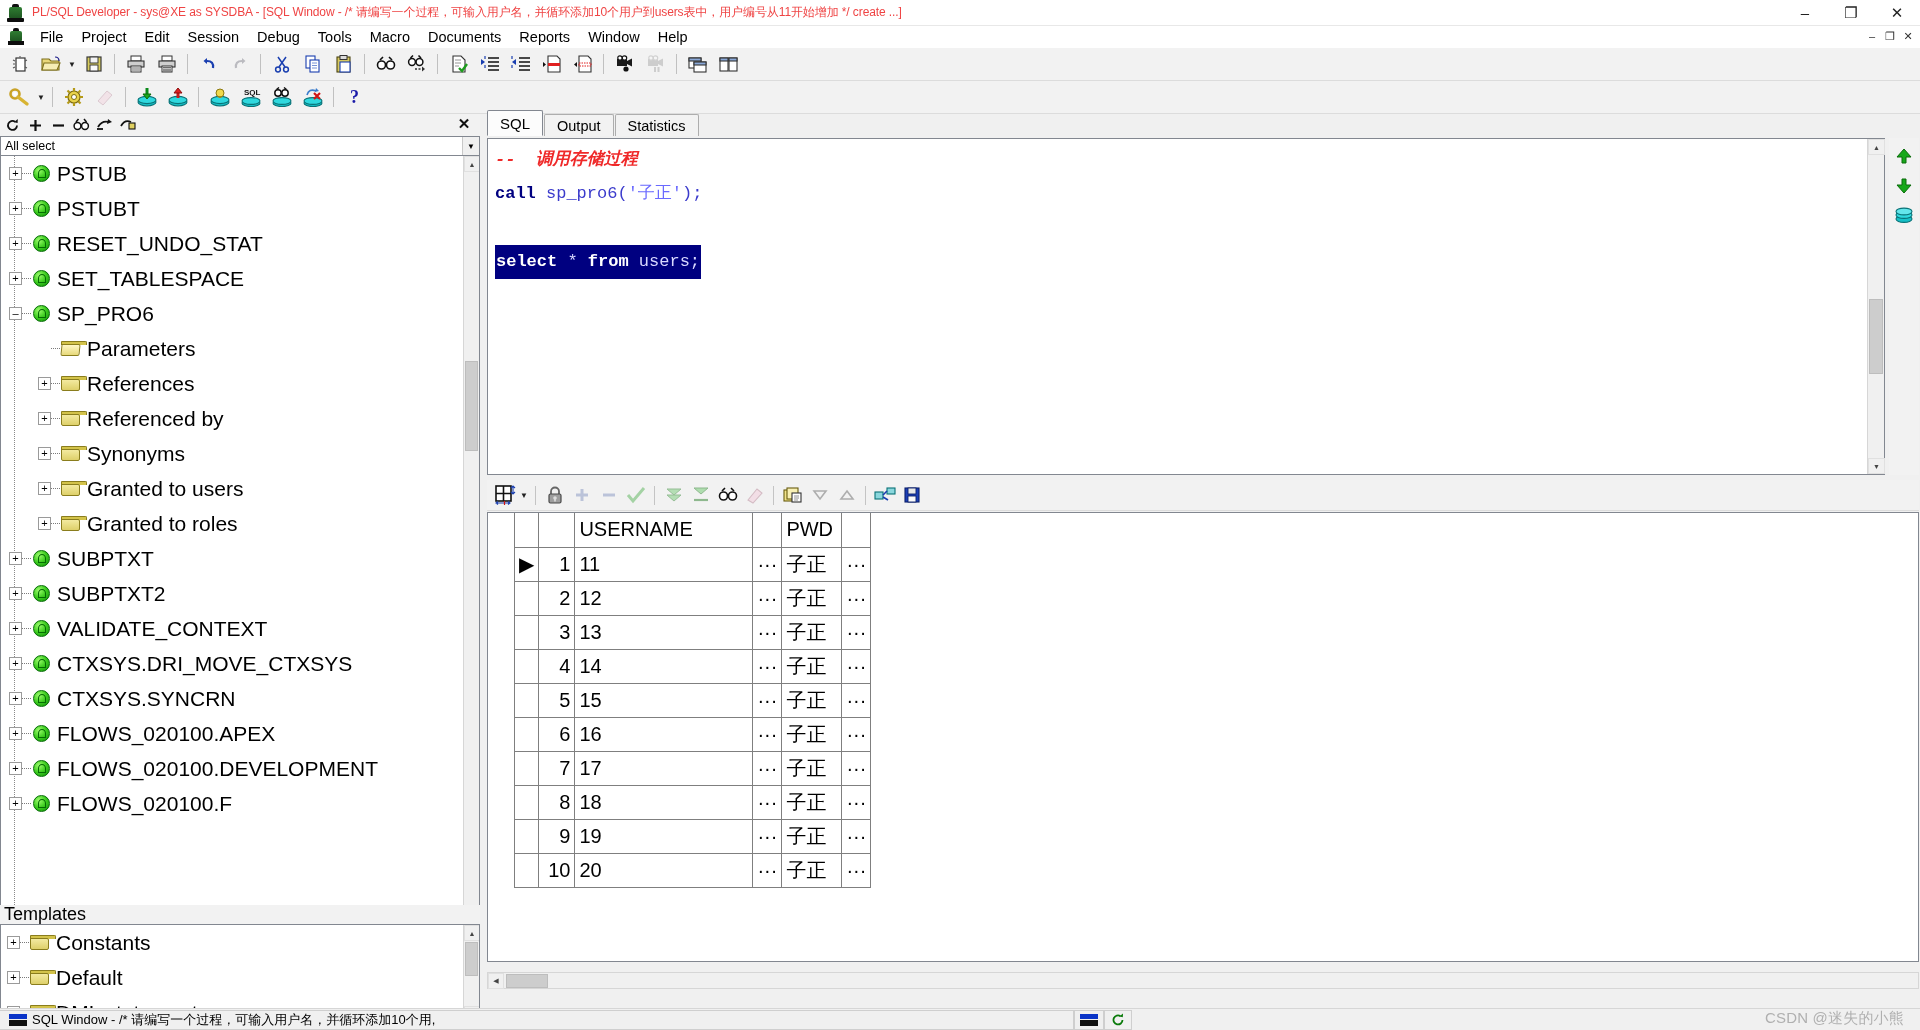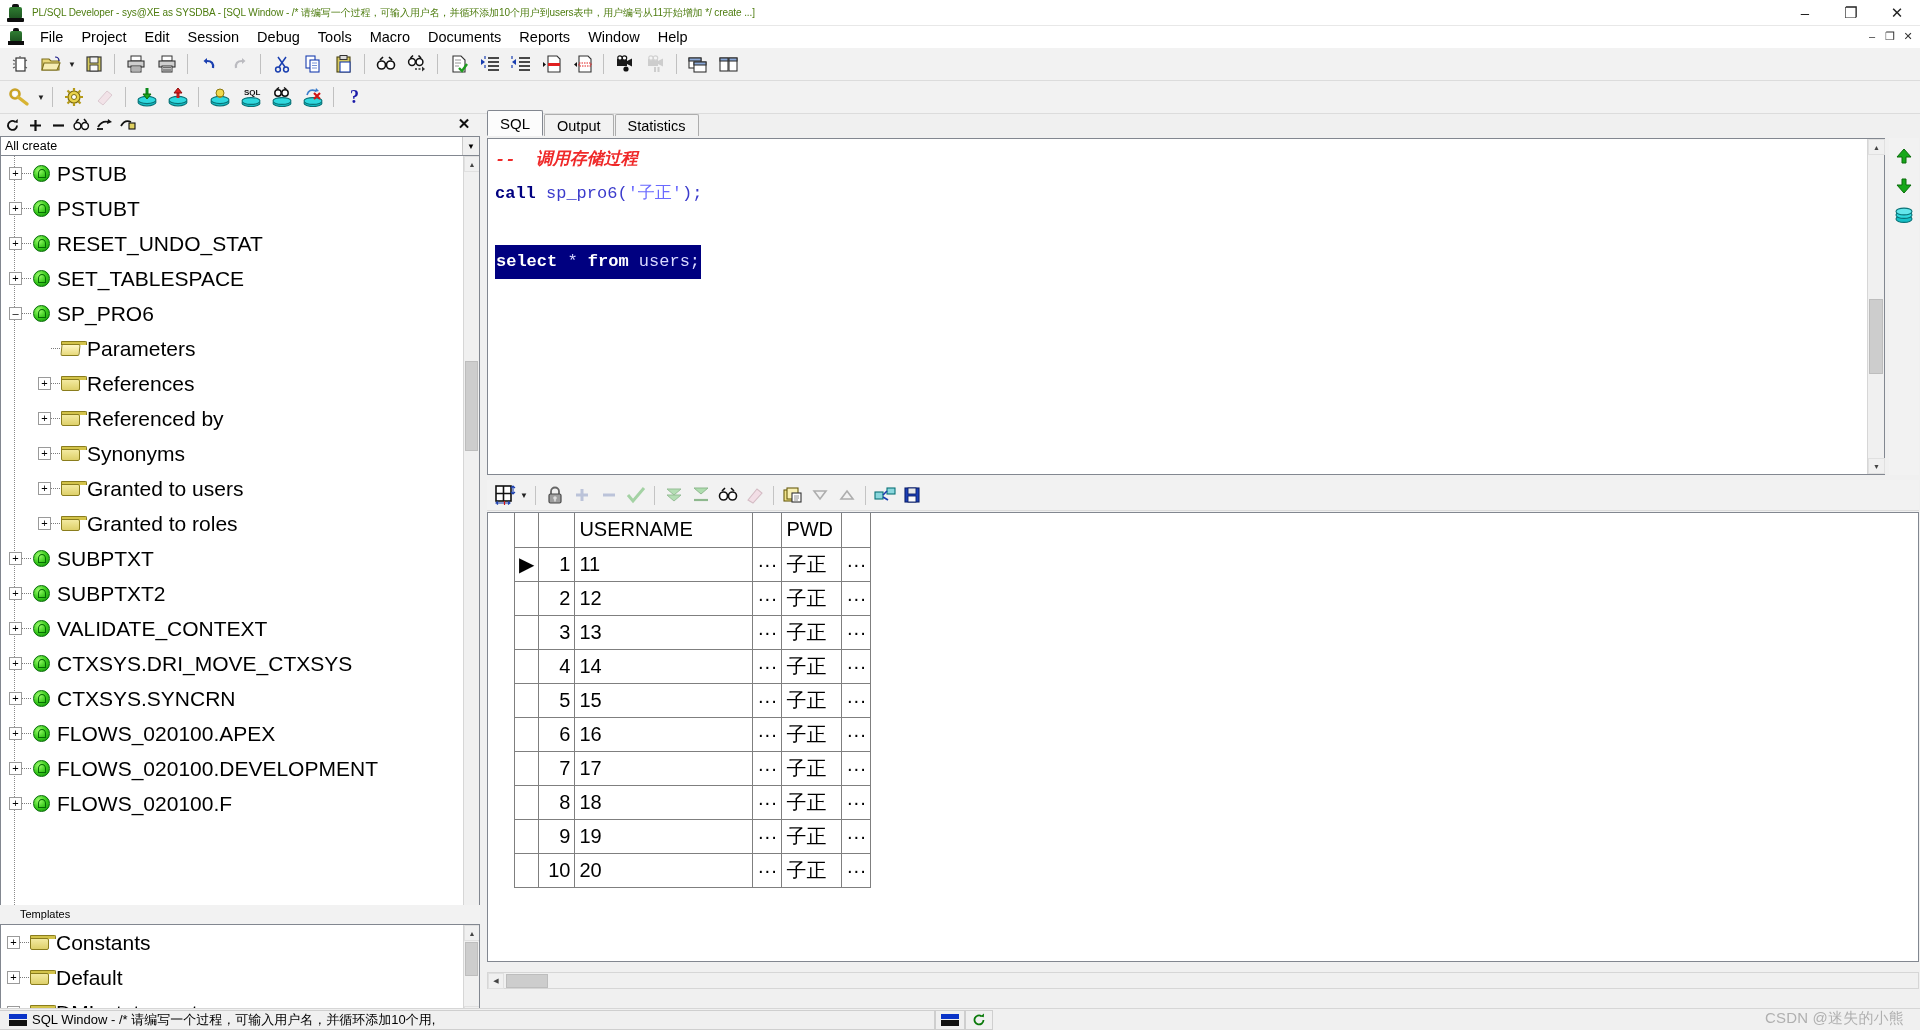--- a/index.html
+++ b/index.html
@@ -35,21 +35,21 @@
   }
   .title-icon .ic-top {
     position:absolute; left:5px; top:0px; width:7px; height:5px;
     background:#111; border-radius:2px 2px 0 0;
   }
   .title-icon .ic-base {
     position:absolute; left:0px; top:14px; width:17px; height:4px;
     background:#0d0d0d; border-radius:1px;
   }
   .title-text {
-    font-size: 10px; color: #4d7c0f; white-space: nowrap;
+    font-size: 12px; color: #ef4444; white-space: nowrap;
     overflow: hidden; flex: 1;
     letter-spacing: -0.1px;
   }
   .win-btns { display:flex; align-items:center; height:26px; flex:none; }
   .win-btn {
     width: 46px; height: 26px; display:flex; align-items:center; justify-content:center;
     font-size: 15px; color: #222;
   }
 
   
@@ -212,21 +212,21 @@
   }
   .hsb-thumb { position:absolute; height:14px; background:#cdcdcd; border:1px solid #bdbdbd; top:1px; }
 
   
   .templates {
     position:absolute; left:0; top:905px; width:480px; height:118px;
     background:#f2f2f2;
   }
   .templates-hdr {
     position:absolute; left:0; top:0; width:480px; height:19px;
-    font-size:11px; color:#000; padding-left:20px; line-height:19px;
+    font-size:18px; color:#000; padding-left:4px; line-height:19px;
     background:#f2f2f2;
   }
   .templates-body {
     position:absolute; left:0; top:19px; width:480px; height:99px;
     background:#fff; border:1px solid #828790; overflow:hidden;
   }
 
   
   .editor-zone {
     position:absolute; left:483px; top:114px; width:1437px; height:903px;
@@ -659,21 +659,21 @@
       <div class="bt-btn">
         <svg class="icon-svg" width="17" height="15" viewBox="0 0 17 15">
           <path d="M2 8 q4-7 10-4" stroke="#111" stroke-width="1.8" fill="none"></path>
           <rect x="10" y="5" width="6" height="6" fill="#e0d060" stroke="#111" stroke-width="1.1"></rect>
         </svg>
       </div>
       <div class="browser-close">✕</div>
     </div>
 
     <div class="filter-combo">
-      <div class="val">All create</div>
+      <div class="val">All select</div>
       <div class="dd">▼</div>
     </div>
 
     <div class="tree">
       <div class="tree-inner" id="tree-inner">
         <div class="vline" style="left:13px;"></div>
       <div class="tnode" style="padding-left: 8px;">
             <span class="exp">+</span>
             <span class="dots"></span>
             <span class="ic-proc">
@@ -1133,21 +1133,21 @@
       </table>
     </div>
 
     <div class="rg-hscroll" style="bottom:28px;">
       <div class="sb-arrow" style="position:absolute; left:0;">◀</div>
       <div class="hsb-thumb" style="left:18px; width:42px;"></div>
     </div>
   </div>
 
   <div class="statusbar">
-    <div class="sb-cell" style="width:935px; border-left:none;align-items:center;">
+    <div class="sb-cell" style="width:1074px; border-left:none;align-items:center;">
       <div class="sb-winicon">
         <div class="b1"></div>
           <div class="b2"></div>
       </div>
       <span>SQL Window - /* 请编写一个过程，可输入用户名，并循环添加10个用,</span>
     </div>
     <div class="sb-cell" style="width:30px; justify-content:center;">
       <div class="sb-winicon">
         <div class="b1"></div>
           <div class="b2"></div>

